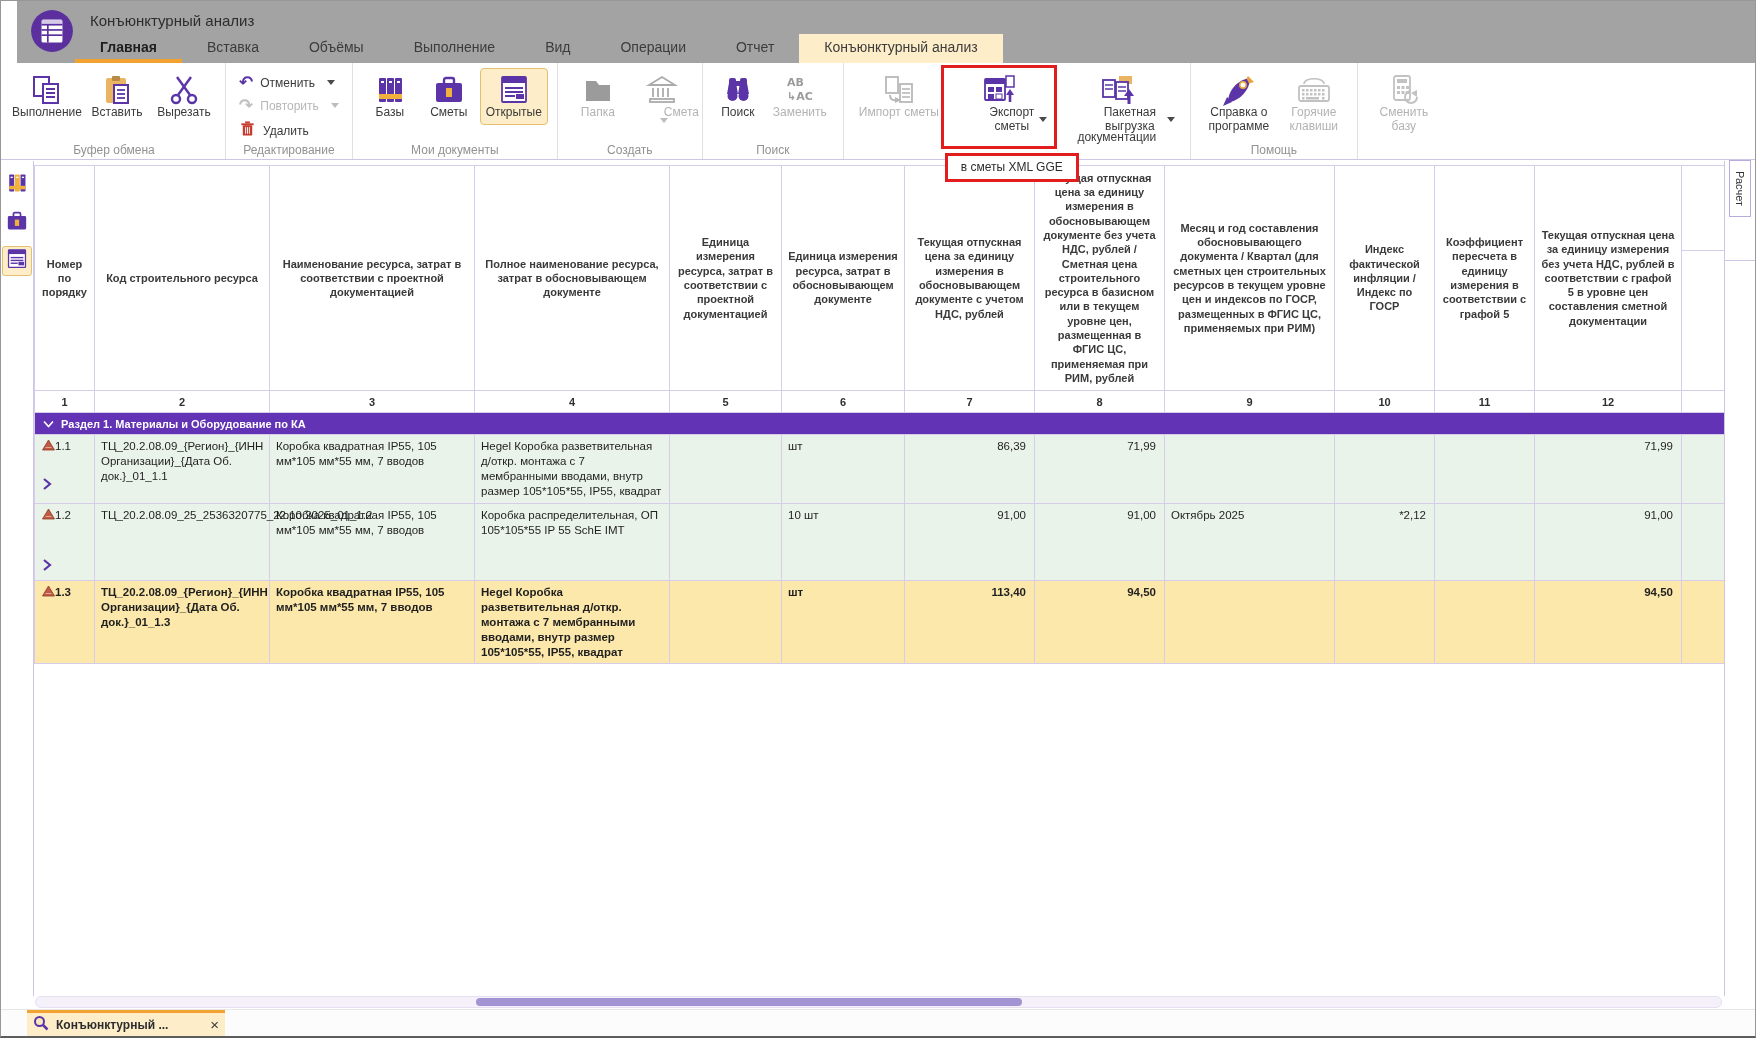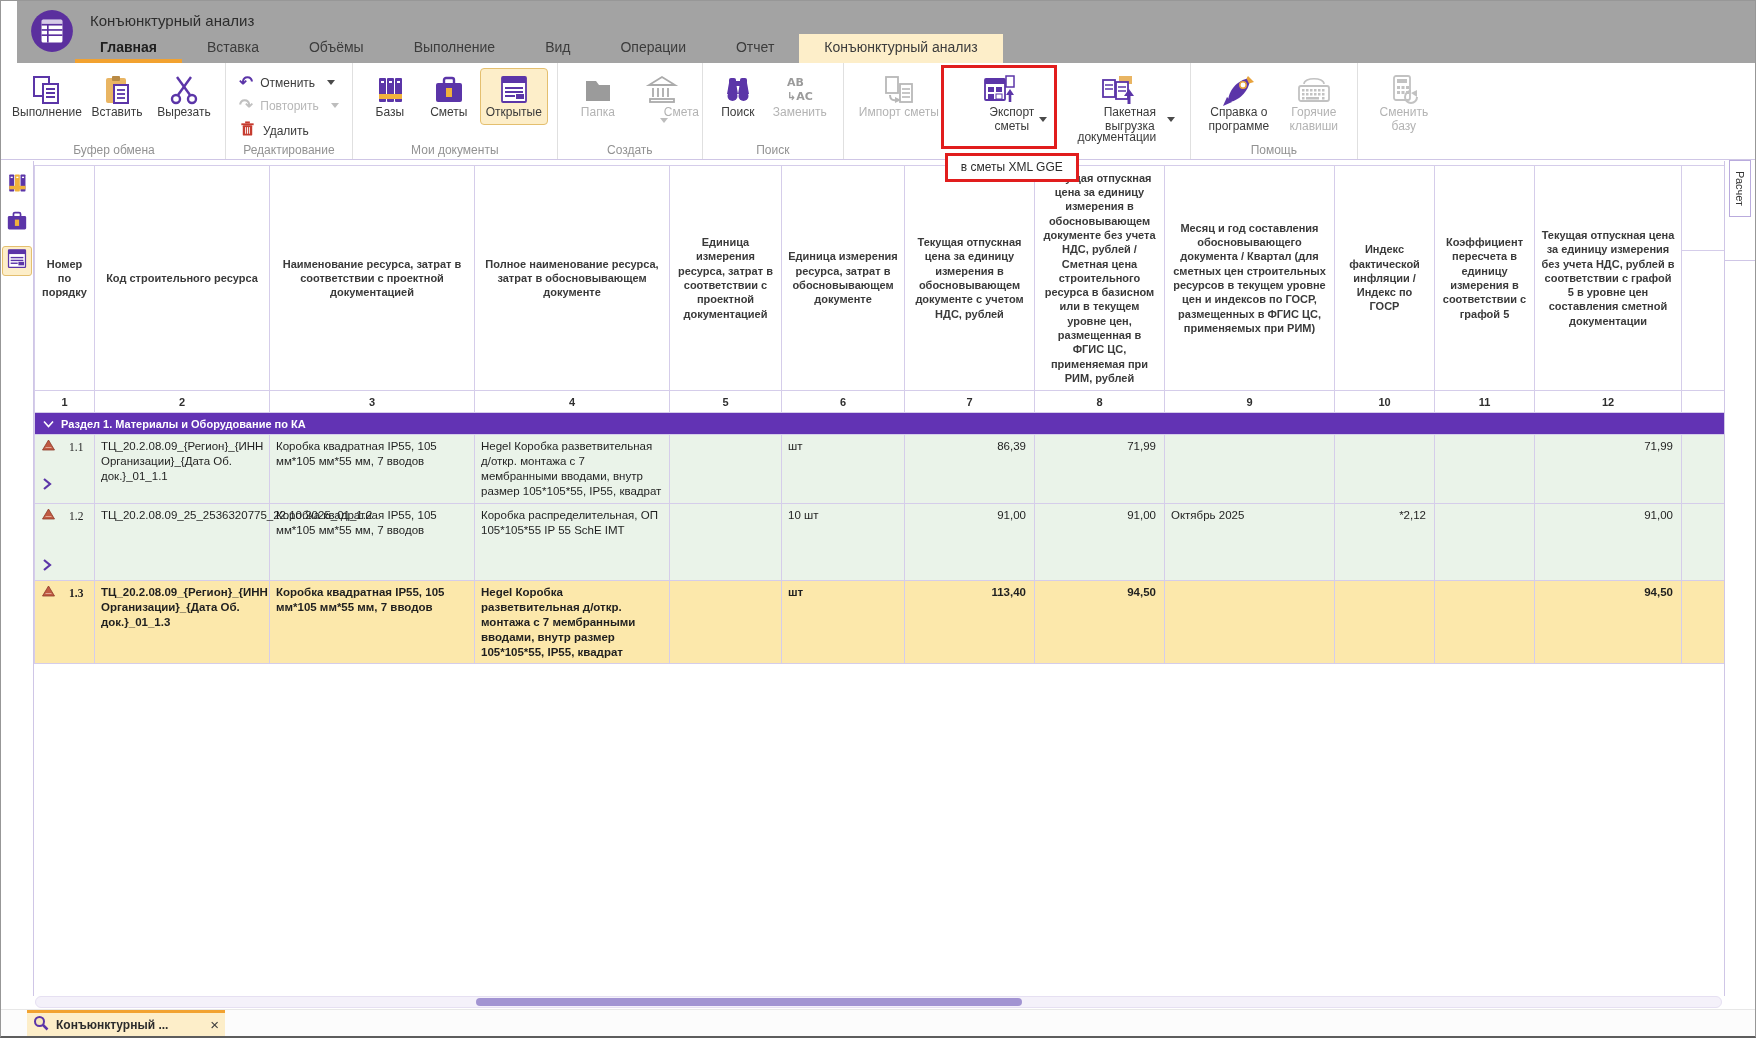--- a/index.html
+++ b/index.html
@@ -60,21 +60,21 @@
   .stubline { height:38%; border-bottom:1px solid #d5cdea; }
   .nums td { height:22px; text-align:center; font-size:11px; font-weight:bold; color:#2f2f2f; background:#fff; }
   .sect td { background:#6233b4; height:22px; }
   .sect .sect-in { display:flex; gap:7px; padding-left:8px;
                    color:#fff; font-size:11px; font-weight:bold; }
   .drow td { font-size:11.5px; color:#1f1f1f; vertical-align:top; padding:4px 6px; line-height:1.3; }
   .drow.green td { background:#eaf3e9; }
   .drow.yellow td { background:#fce8ab; font-weight:bold; }
   .ar { text-align:right; padding-right:8px !important; }
   .numcell { display:flex; flex-direction:column; justify-content:space-between; }
-  .numtop { display:flex; align-items:flex-end; gap:14px; padding-left:1px;font-family:Liberation Serif, serif; }
+  .numtop { display:flex; align-items:flex-start; gap:0; padding-left:1px; }
   .rstrip { width:31px; border-left:1px solid #cfc6e6; flex:0 0 auto; display:flex;
             flex-direction:column; align-items:center; }
   .rtab { writing-mode:vertical-rl; font-size:11px; color:#333; border:1px solid #b9abdd;
           padding:10px 4px; background:#fff; margin-top:-1px; }
   .rtab2 { width:100%; height:44px; border-bottom:1px solid #cfc6e6; }
 
   
   .hscroll { position:absolute; left:34px; right:33px; bottom:28px; height:12px;
              background:#f4f1fa; border:1px solid #e6e0f2; border-radius:6px; }
   .hthumb { position:absolute; left:440px; width:546px; top:1px; bottom:1px;

